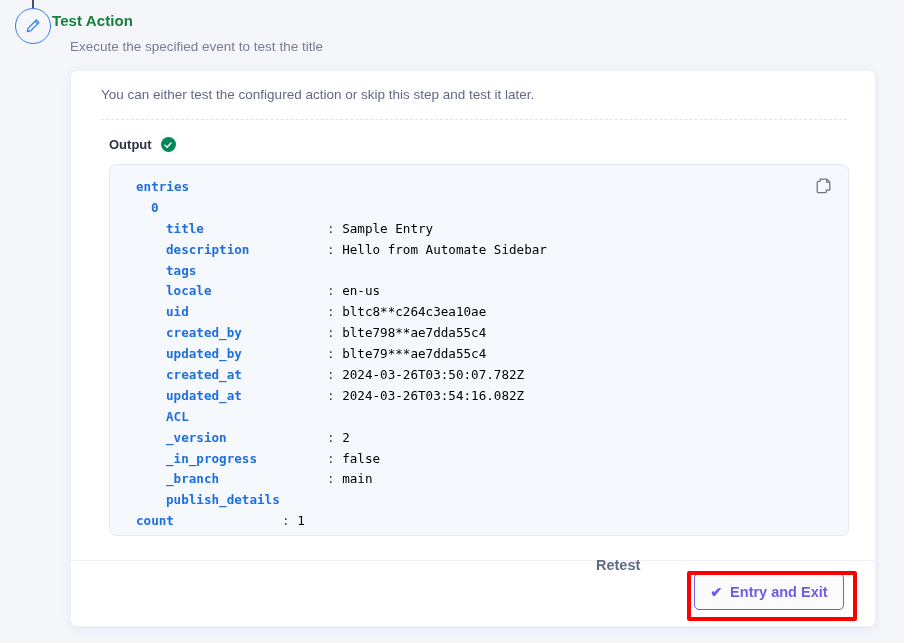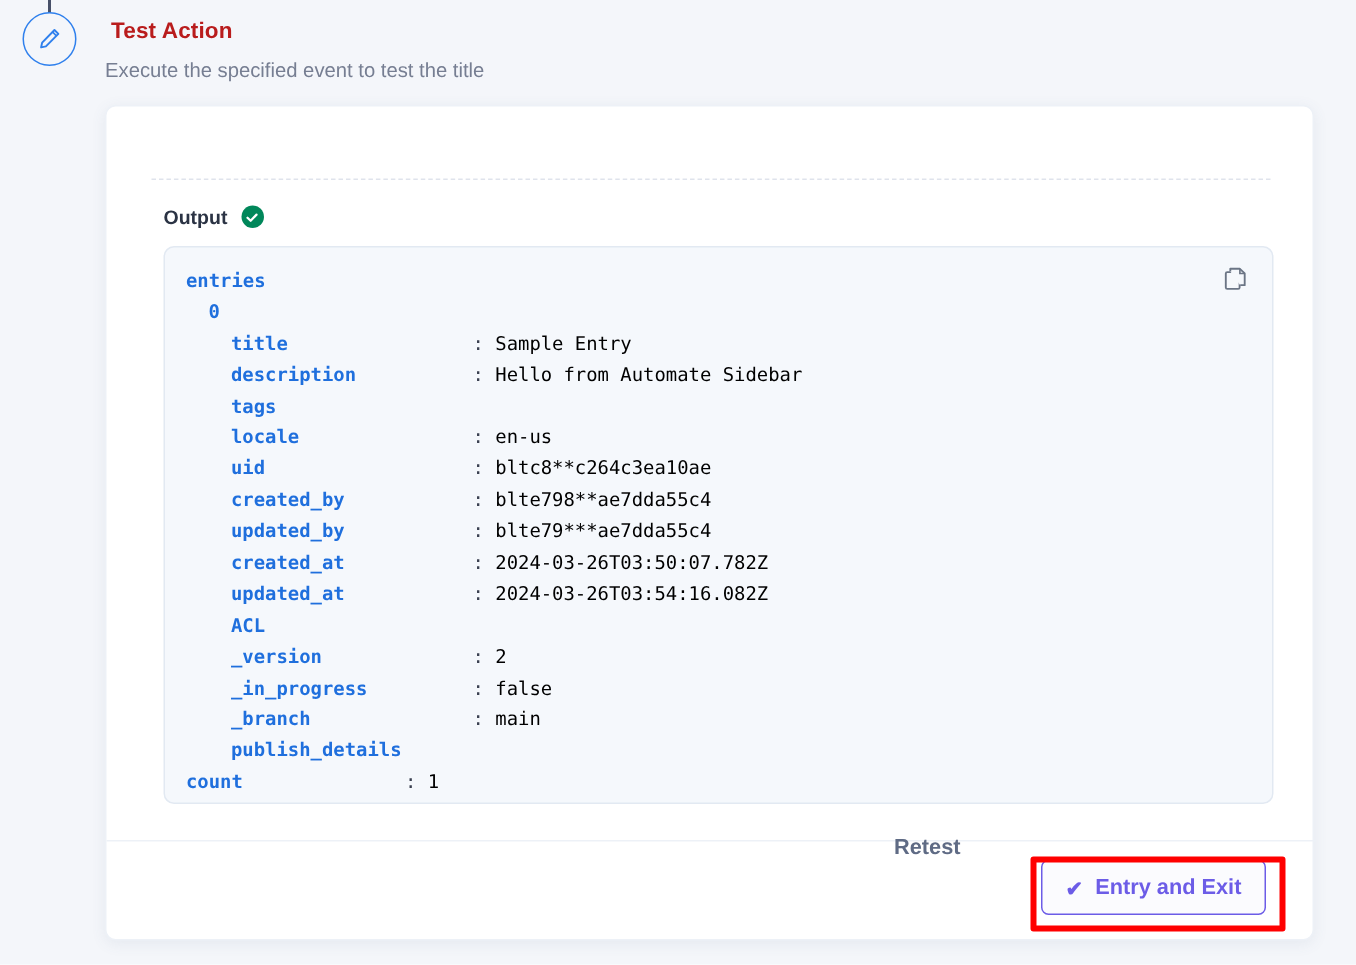--- a/index.html
+++ b/index.html
@@ -34,24 +34,24 @@
     background: #f4f6fa;
     display: flex;
     align-items: center;
     justify-content: center;
   }
   .step-badge svg { display: block; }
 
   
   .head-title {
     position: absolute;
-    left: 74px; top: 12px;
+    left: 52px; top: 12px;
     font-size: 15px;
     font-weight: bold;
-    color: #b91c1c;
+    color: #15803d;
     letter-spacing: .1px;
   }
   .head-sub {
     position: absolute;
     left: 70px; top: 39px;
     font-size: 13.5px;
     color: #767e92;
   }
 
   
@@ -121,21 +121,21 @@
   .copy-icon svg { display: block; }
 
   .tree {
     position: absolute;
     left: 14px; top: 12px;
     font-family: "DejaVu Sans Mono", monospace;
     font-size: 12.6px;
     line-height: 20.9px;
     white-space: pre;
   }
-  .tree-row { display: block; height: 20.9px; }
+  .tree-row { display: block; height: 20.9px; margin-left: 12px; }
   .tr-key {
     display: inline-block;
     color: #1f6fdd;
     font-weight: bold;
   }
   .tr-val { color: #000000; }
   .tr-colon { color: #3a4050; }
 
   
   .ind0 { padding-left: 0px; }
@@ -206,20 +206,21 @@
       </svg>
     </span>
   </div>
 </div>
 
 <div class="head-title">Test Action</div>
 <div class="head-sub">Execute the specified event to test the title</div>
 
 <div class="card">
 
+  <div class="card-intro">You can either test the configured action or skip this step and test it later.</div>
   <div class="dotted-sep"></div>
 
   <div class="output-row">
     <span class="output-label">Output</span>
     <span class="check-badge">
       <svg width="10" height="10" viewBox="0 0 10 10">
         <path d="M2 5.2 L4.1 7.2 L8 3.1" stroke="#ffffff" stroke-width="1.5" fill="none" stroke-linecap="round" stroke-linejoin="round"></path>
       </svg>
     </span>
   </div>

